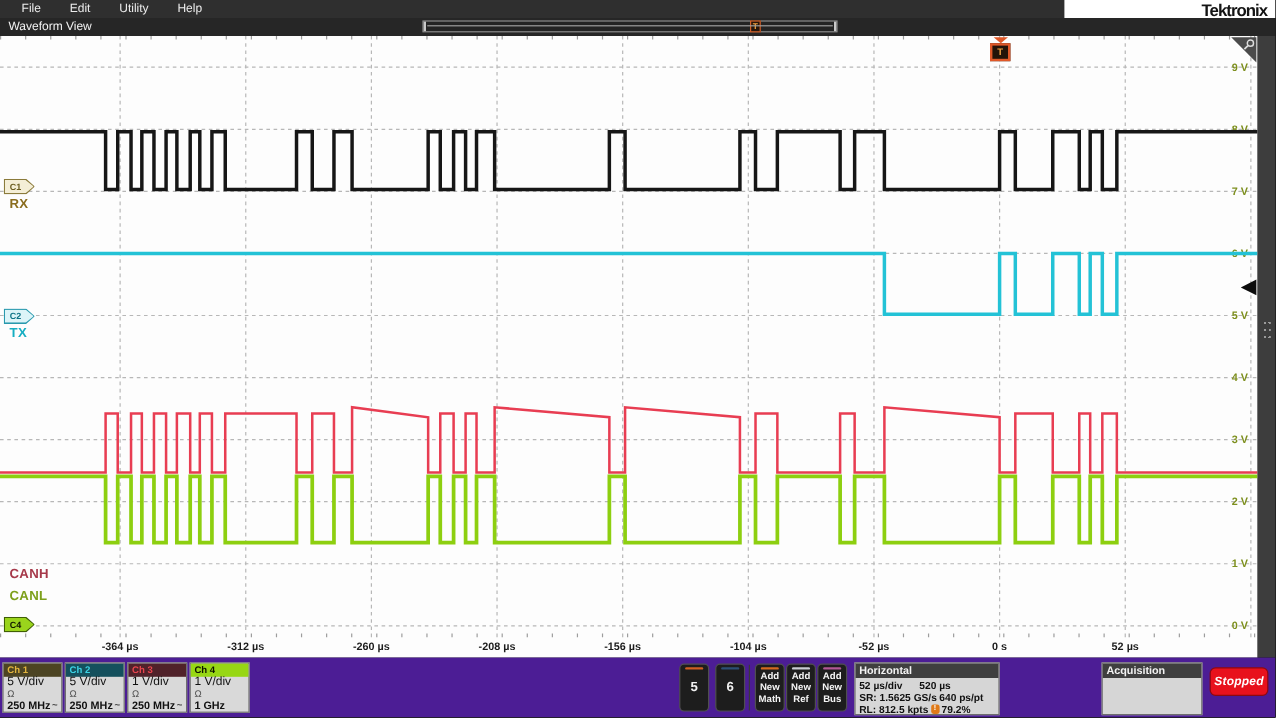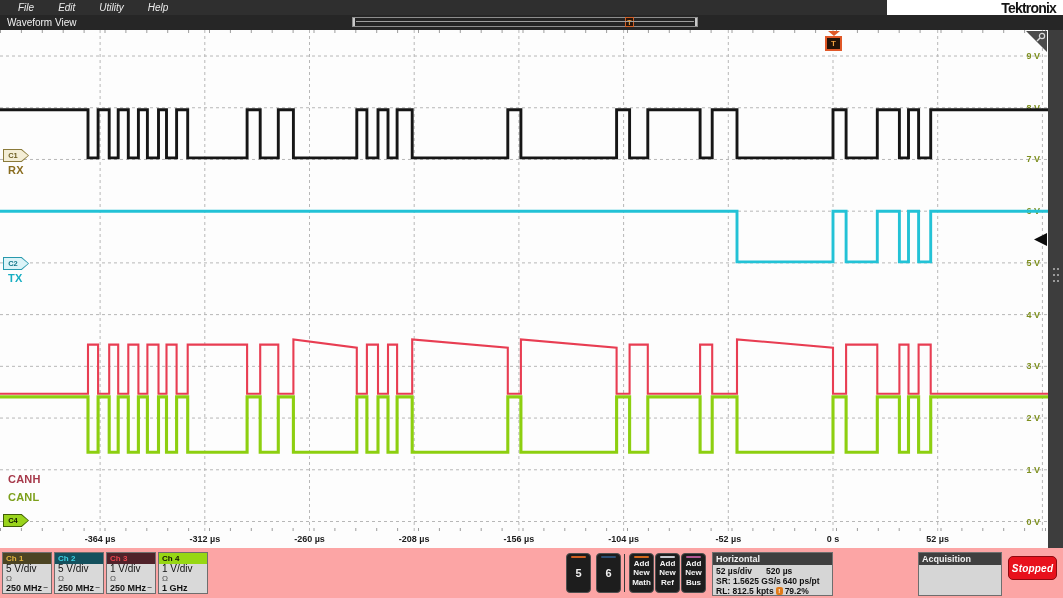--- a/index.html
+++ b/index.html
@@ -2,21 +2,21 @@
 <html><head>
 <meta charset="utf-8">
 <style>
   html,body{margin:0;padding:0;background:#000;}
   .screen{position:relative;width:1063px;height:598px;overflow:hidden;
     background:#0b0b0b;font-family:"Liberation Sans","DejaVu Sans",sans-serif;
     -webkit-font-smoothing:antialiased;}
 
   
   .menubar{position:absolute;top:0;left:0;width:1063px;height:15px;background:#2f2f2f;
-    display:flex;align-items:center;padding-left:6px;box-sizing:border-box;font-style:italic;}
+    display:flex;align-items:center;padding-left:6px;box-sizing:border-box;}
   .menu-item{color:#ececec;font-size:10px;padding:0 12px;line-height:15px;cursor:default;}
   .logo-block{position:absolute;top:0;right:0;width:176px;height:15px;background:#ffffff;
     display:flex;align-items:center;justify-content:flex-end;padding-right:7px;box-sizing:border-box;}
   .logo-text{font-size:14px;font-weight:900;color:#141414;letter-spacing:-0.8px;font-stretch:condensed;}
 
   
   .tabbar{position:absolute;top:15px;left:0;width:1063px;height:15px;background:#262626;}
   .tab-title{position:absolute;left:7px;top:1px;color:#f2f2f2;font-size:10px;line-height:13px;}
   .overview-bar{position:absolute;left:352px;top:2px;width:346px;height:10px;
     border:1px solid #8d8d8d;background:#242424;box-sizing:border-box;}
@@ -58,21 +58,21 @@
 
   
   .ch-tag{position:absolute;width:26px;height:13px;}
   .ch-tag .outer{position:absolute;inset:0;clip-path:polygon(0 0,72% 0,100% 50%,72% 100%,0 100%);}
   .ch-tag .inner{position:absolute;inset:1px;clip-path:polygon(0 0,72% 0,100% 50%,72% 100%,0 100%);
     display:flex;align-items:center;justify-content:center;padding-right:6px;
     font-size:7.5px;font-weight:bold;box-sizing:border-box;}
   .wave-label{position:absolute;font-size:11px;font-weight:bold;letter-spacing:0.2px;}
 
   
-  .bottombar{position:absolute;top:548px;left:0;width:1063px;height:50px;background:#fca5a5;}
+  .bottombar{position:absolute;top:548px;left:0;width:1063px;height:50px;background:#4c1d95;}
   .ch-badge{position:absolute;top:4px;width:50px;height:42px;background:#d9d9d9;
     border:1px solid #6e6e6e;box-sizing:border-box;cursor:pointer;}
   .ch-head{height:11px;font-size:8px;font-weight:bold;line-height:11px;padding-left:3px;}
   .ch-body{padding:0 3px;color:#111;}
   .ch-scale{font-size:10px;font-weight:normal;line-height:10px;}
   .ch-term{font-size:8px;line-height:9px;color:#555;}
   .ch-bw{font-size:9px;font-weight:bold;line-height:10px;display:flex;justify-content:space-between;align-items:center;}
   .bw-icon{font-size:8px;color:#444;font-weight:bold;}
 
   .aux-btn{position:absolute;top:5px;width:25px;height:40px;background:#1d1d1d;border:1px solid #4f4f4f;

